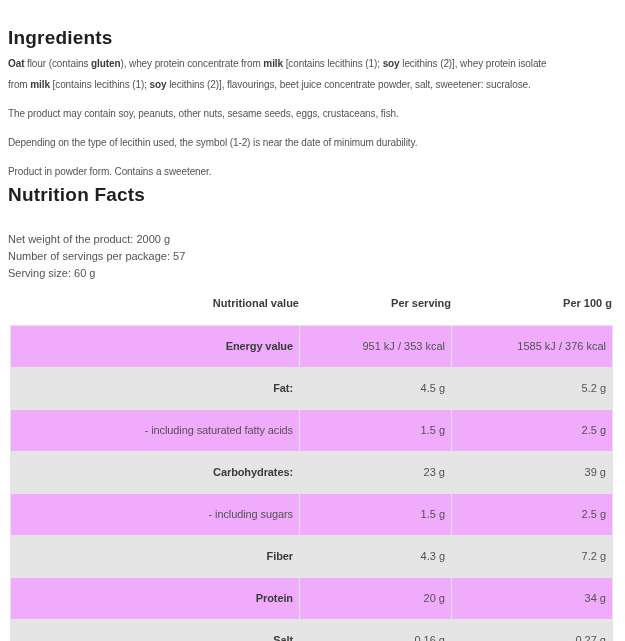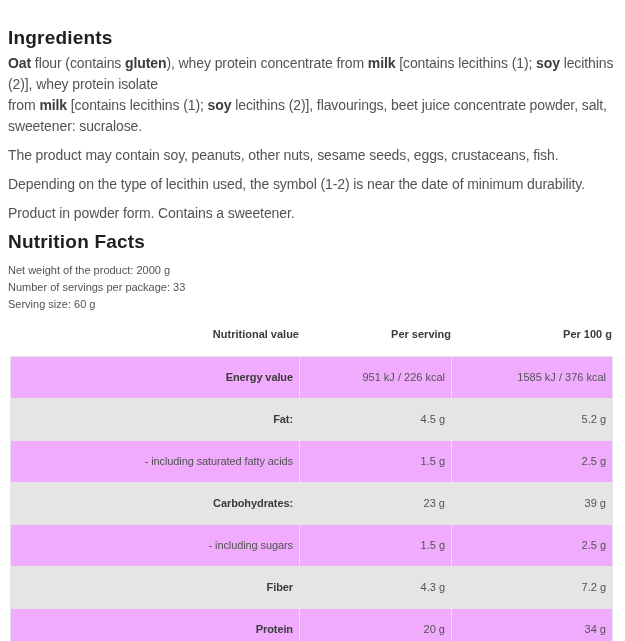--- a/index.html
+++ b/index.html
@@ -20,33 +20,33 @@
   }
   h2.section-heading {
     font-size: 19px;
     line-height: 26px;
     font-weight: 700;
     color: #1f1f1f;
     margin: 0;
     letter-spacing: 0.2px;
   }
   h2.ingredients-heading { margin-top: 25px; }
-  h2.nutrition-heading { margin-top: 5px; }
+  h2.nutrition-heading { }
   p.body-text {
-    font-size: 14px;
+    font-size: 10px;
     line-height: 21px;
     letter-spacing: -0.1px;
     color: #535353;
     margin: 8px 0 0 0;
   }
   p.composition-text { margin-top: 2px; }
   p.may-contain-text { }
   p.body-text b { font-weight: 700; color: #3c3c3c; }
   .meta-block {
-    margin-top: 7px;
+    margin-top: 23px;
     font-size: 11px;
     line-height: 17px;
     color: #535353;
   }
   .ntable-wrap { margin-left: 2px; width: 602px; margin-top: 9px; text-align: right; }
   .thead-row {
     display: grid;
     grid-template-columns: 289px 152px 161px;
     padding: 4px 0 14px 0;
   }
@@ -93,41 +93,41 @@
   <p class="body-text may-contain-text">The product may contain soy, peanuts, other nuts, sesame seeds, eggs, crustaceans, fish.</p>
 
   <p class="body-text">Depending on the type of lecithin used, the symbol (1-2) is near the date of minimum durability.</p>
 
   <p class="body-text">Product in powder form. Contains a sweetener.</p>
 
   <h2 class="section-heading nutrition-heading">Nutrition Facts</h2>
 
   <div class="meta-block">
     <div>Net weight of the product: 2000 g</div>
-    <div>Number of servings per package: 33</div>
+    <div>Number of servings per package: 57</div>
     <div>Serving size: 60 g</div>
   </div>
 
   <div class="ntable-wrap">
     <div class="thead-row">
       <div class="thead-cell c1">Nutritional value</div>
       <div class="thead-cell c2">Per serving</div>
       <div class="thead-cell c3">Per 100 g</div>
     </div>
 
     <table class="ntable">
       <colgroup>
           <col class="c1">
           <col class="c2">
           <col class="c3">
         </colgroup>
       <tbody>
         <tr>
           <td class="label-cell">Energy value</td>
-          <td class="value-cell">951 kJ / 226 kcal</td>
+          <td class="value-cell">951 kJ / 353 kcal</td>
           <td class="value-cell">1585 kJ / 376 kcal</td>
         </tr>
         <tr class="alt">
           <td class="label-cell">Fat:</td>
           <td class="value-cell">4.5 g</td>
           <td class="value-cell">5.2 g</td>
         </tr>
         <tr>
           <td class="label-cell indent">- including saturated fatty acids</td>
           <td class="value-cell">1.5 g</td>

